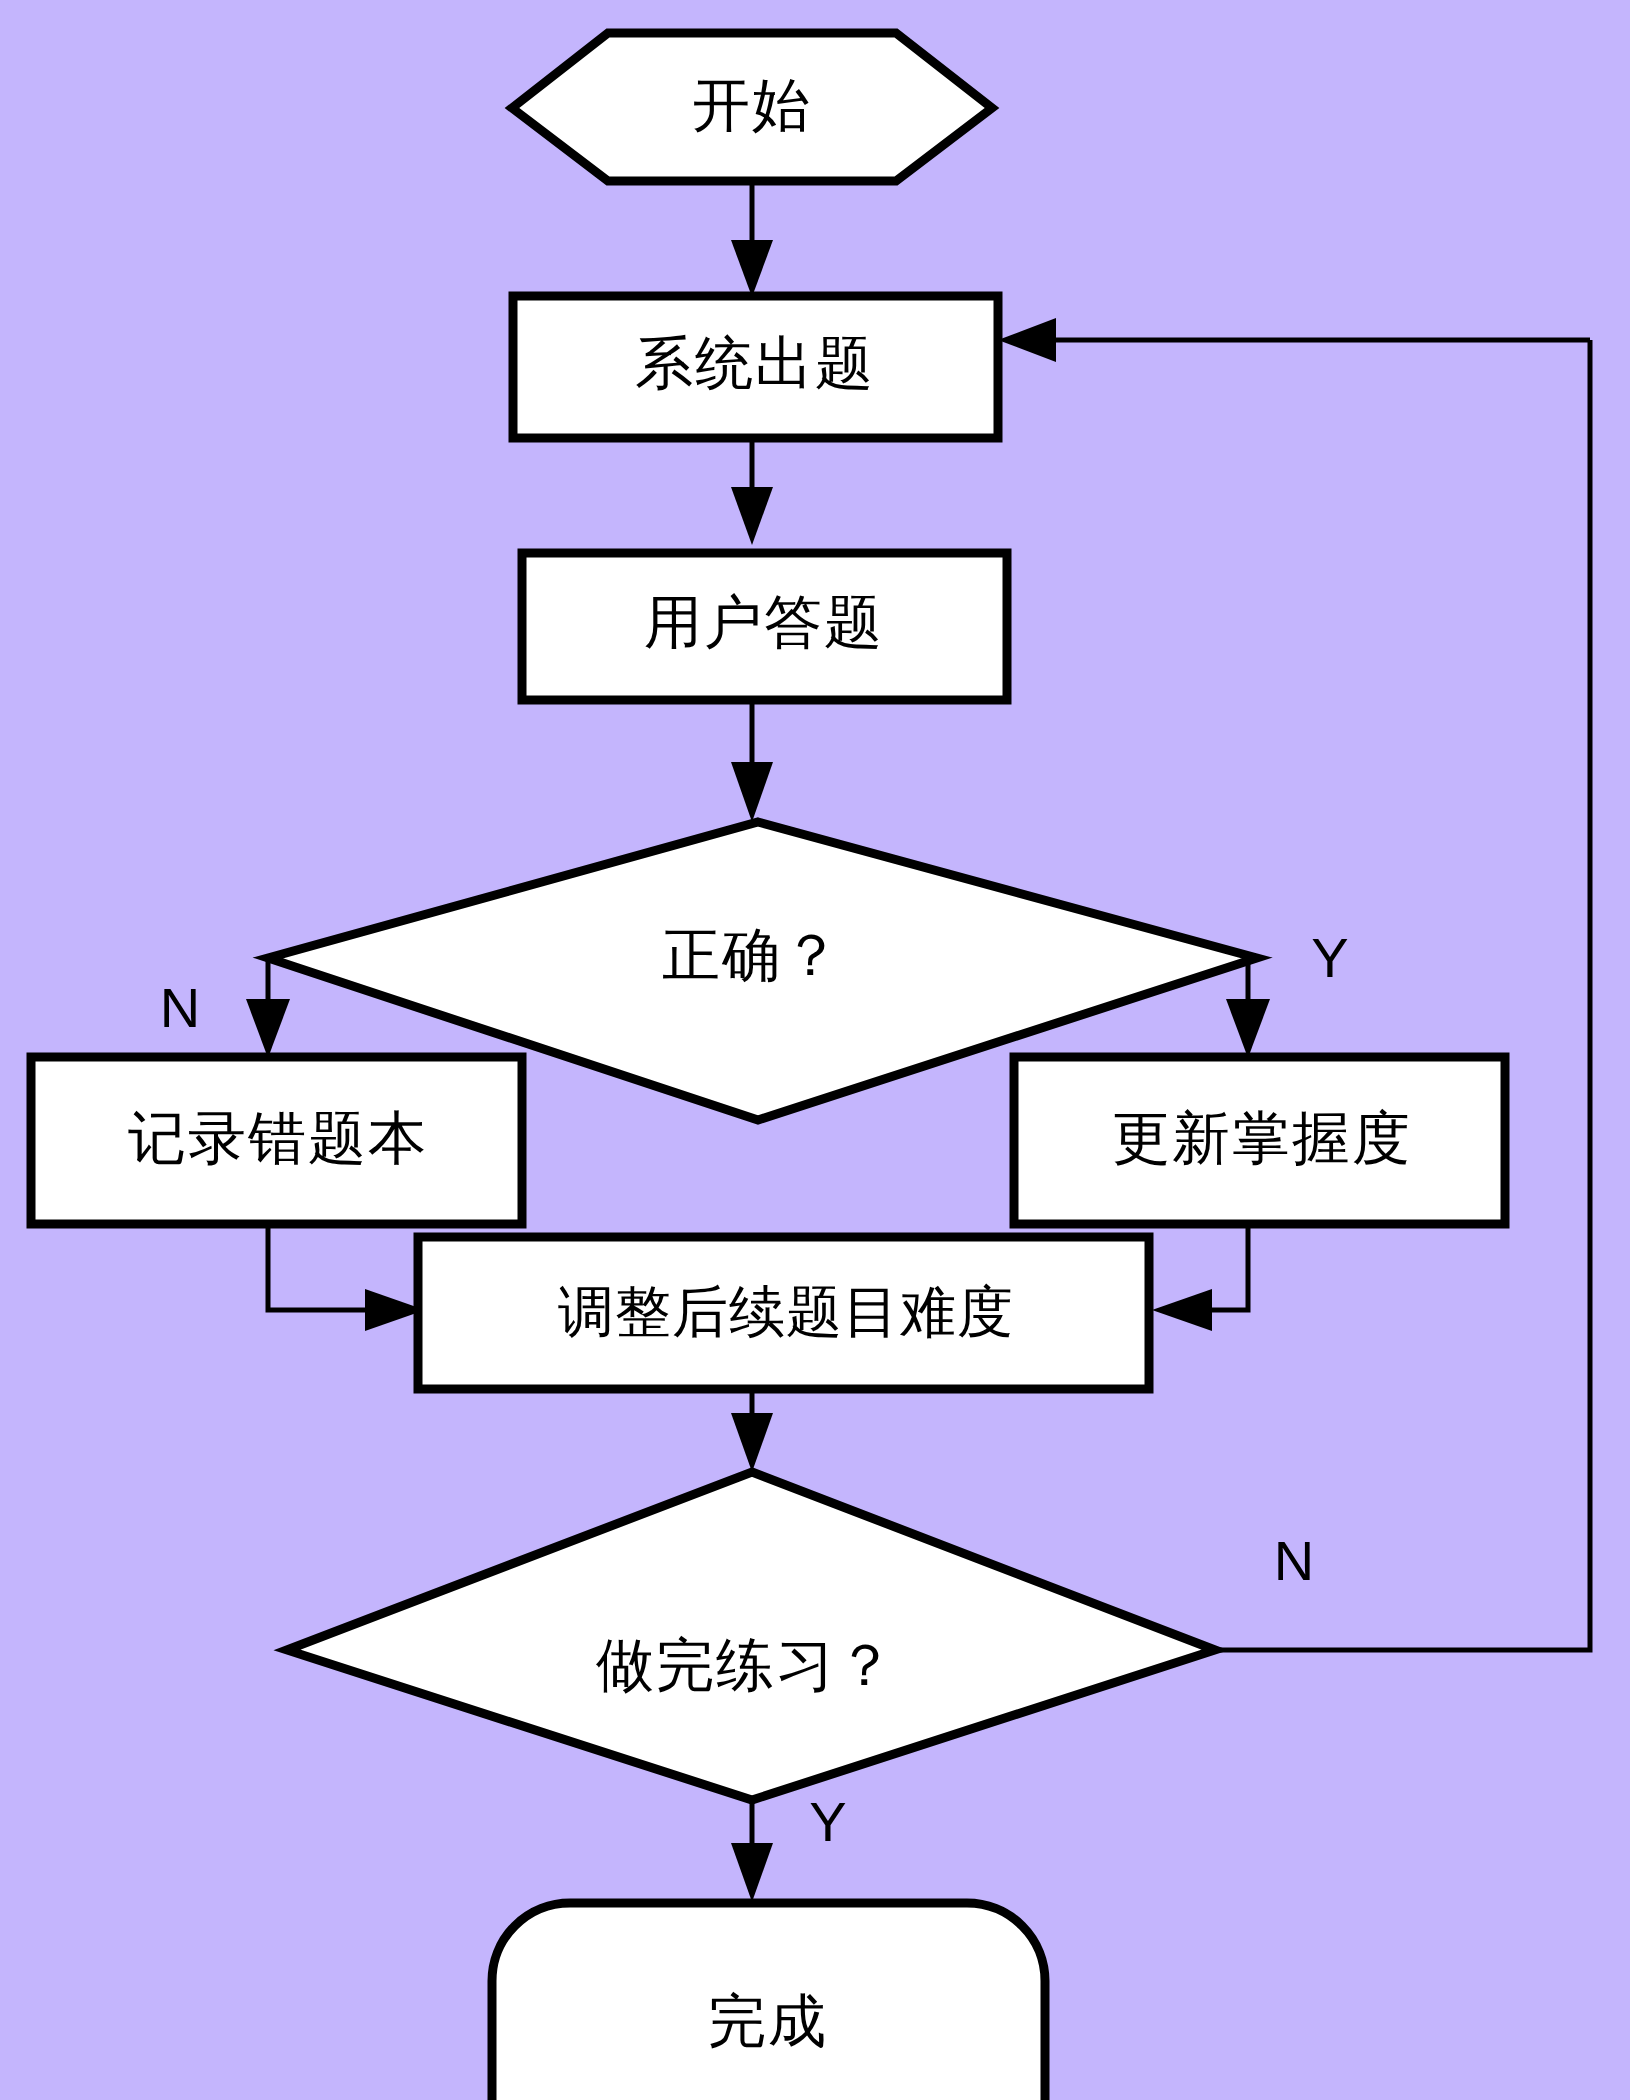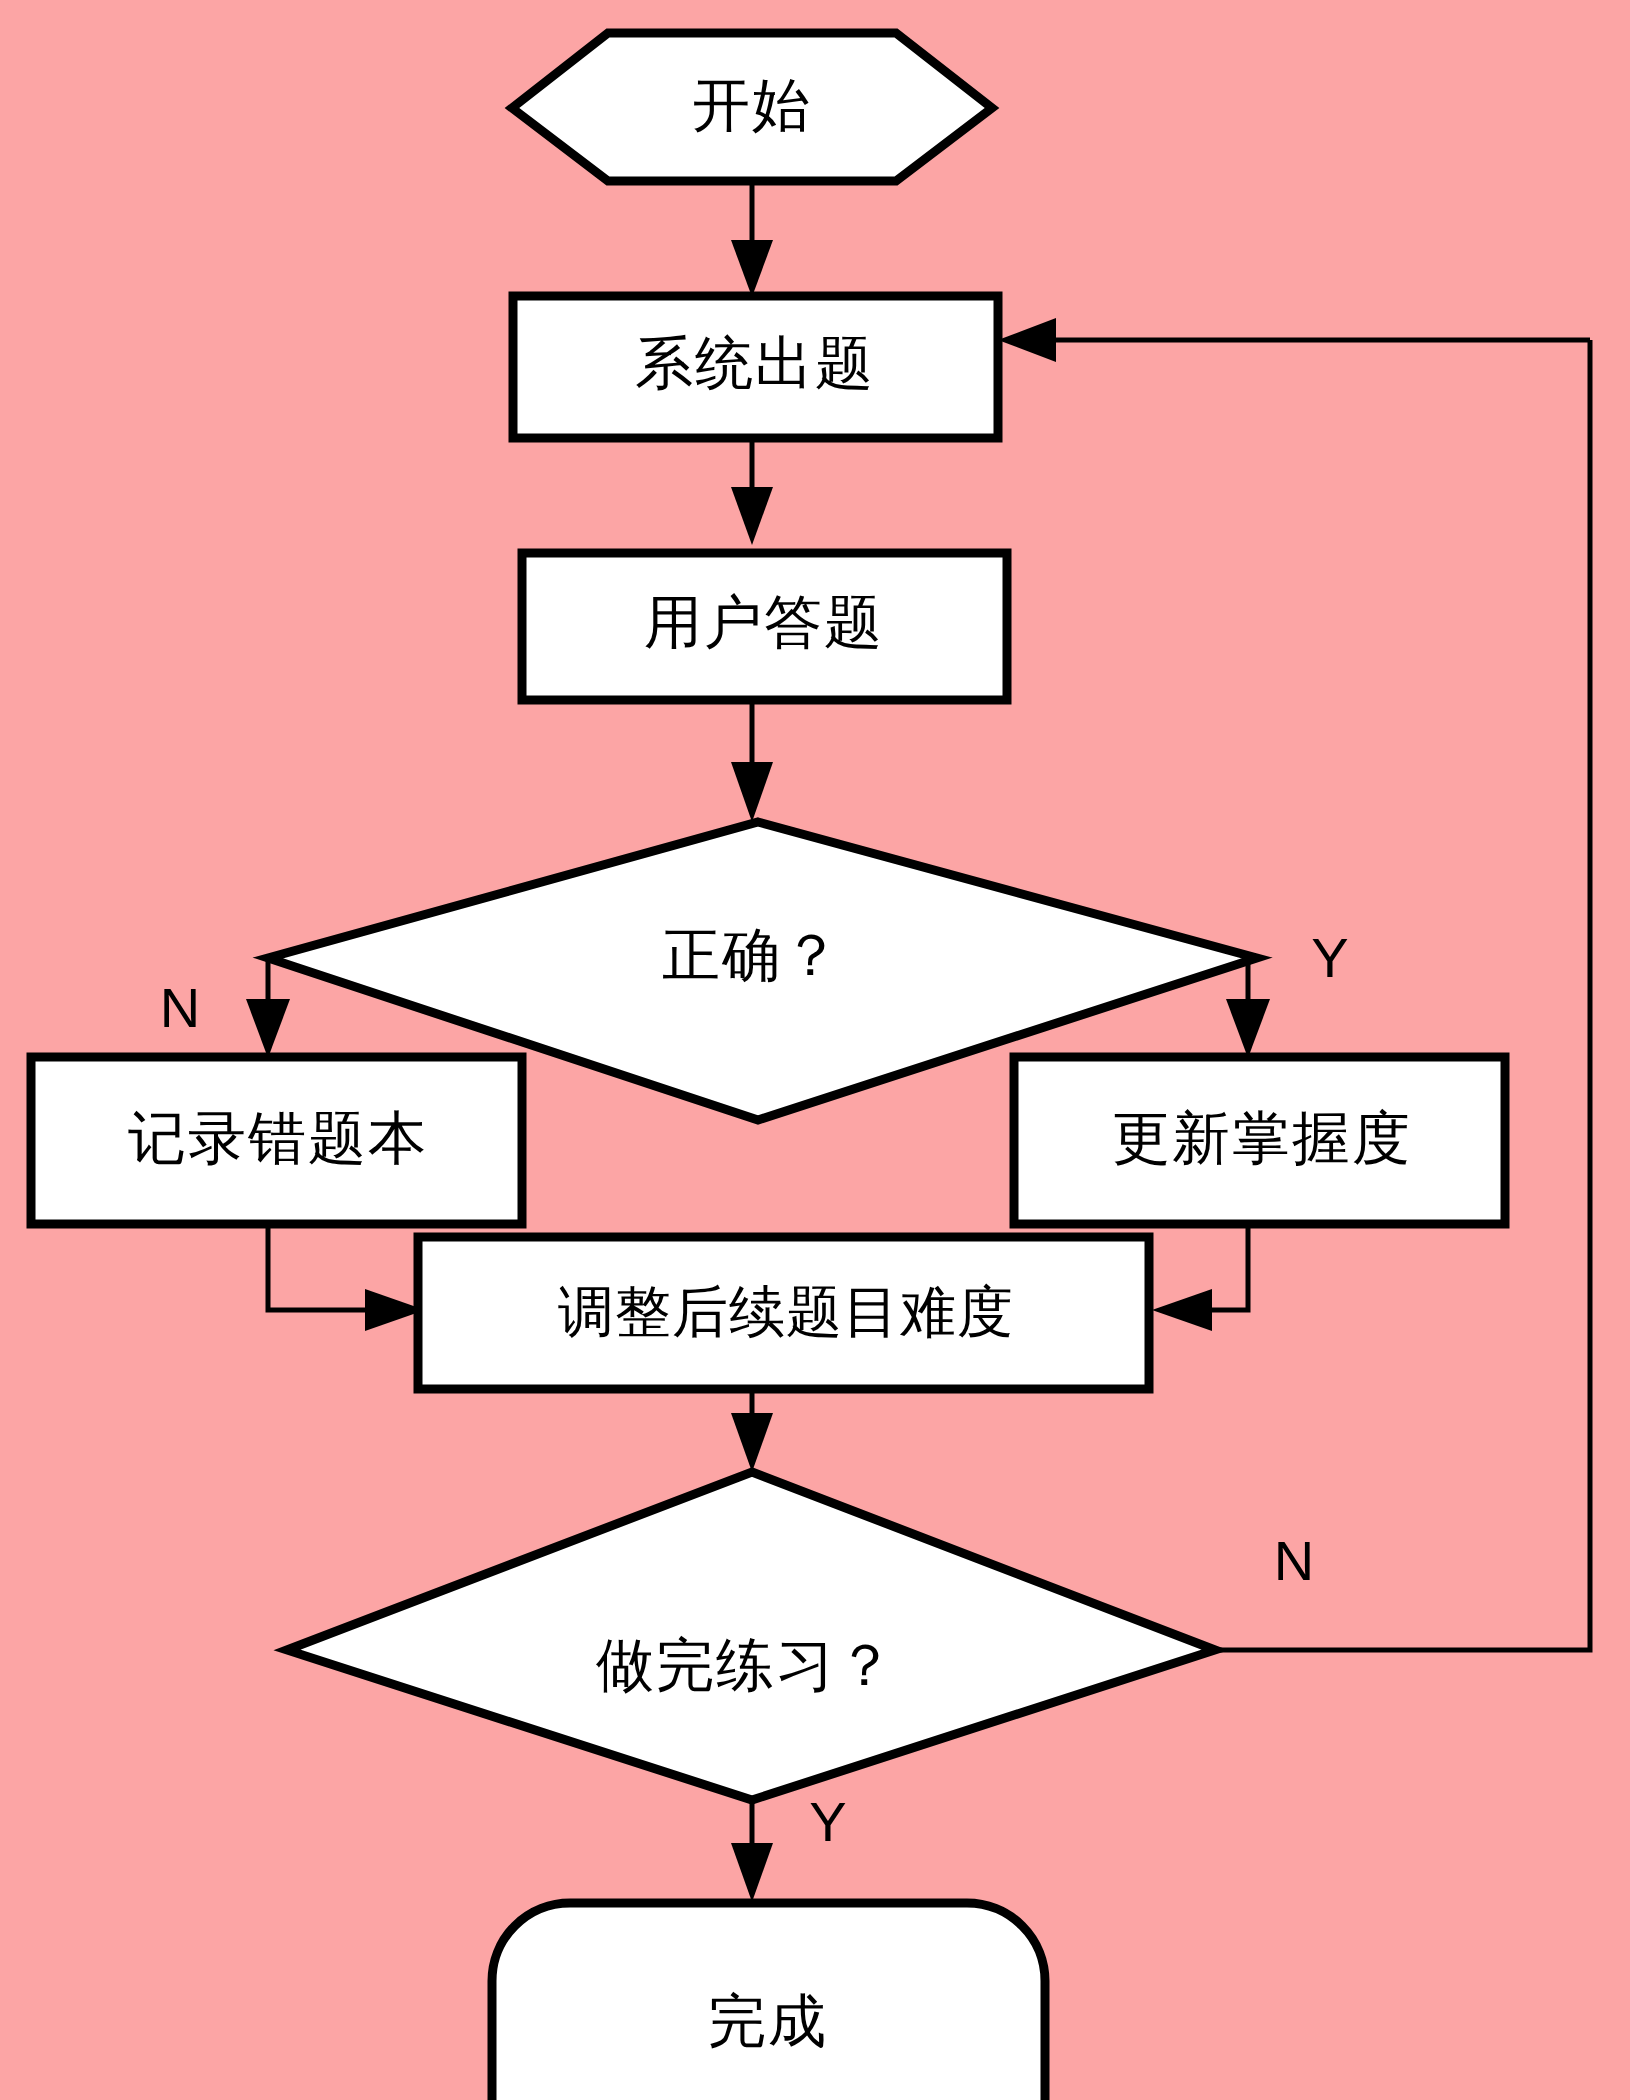--- a/index.html
+++ b/index.html
@@ -7,21 +7,21 @@
     padding: 0;
     background: #ffffff;
   }
   body {
     font-family: "Liberation Serif", "DejaVu Serif", serif;
   }
   #flowchart-root {
     position: relative;
     width: 1630px;
     height: 2100px;
-    background: #fca5a5;
+    background: #c4b5fd;
     overflow: hidden;
   }
   svg.chart-canvas {
     display: block;
     width: 1630px;
     height: 2100px;
   }
   .node-shape {
     fill: #ffffff;
     stroke: #000000;

